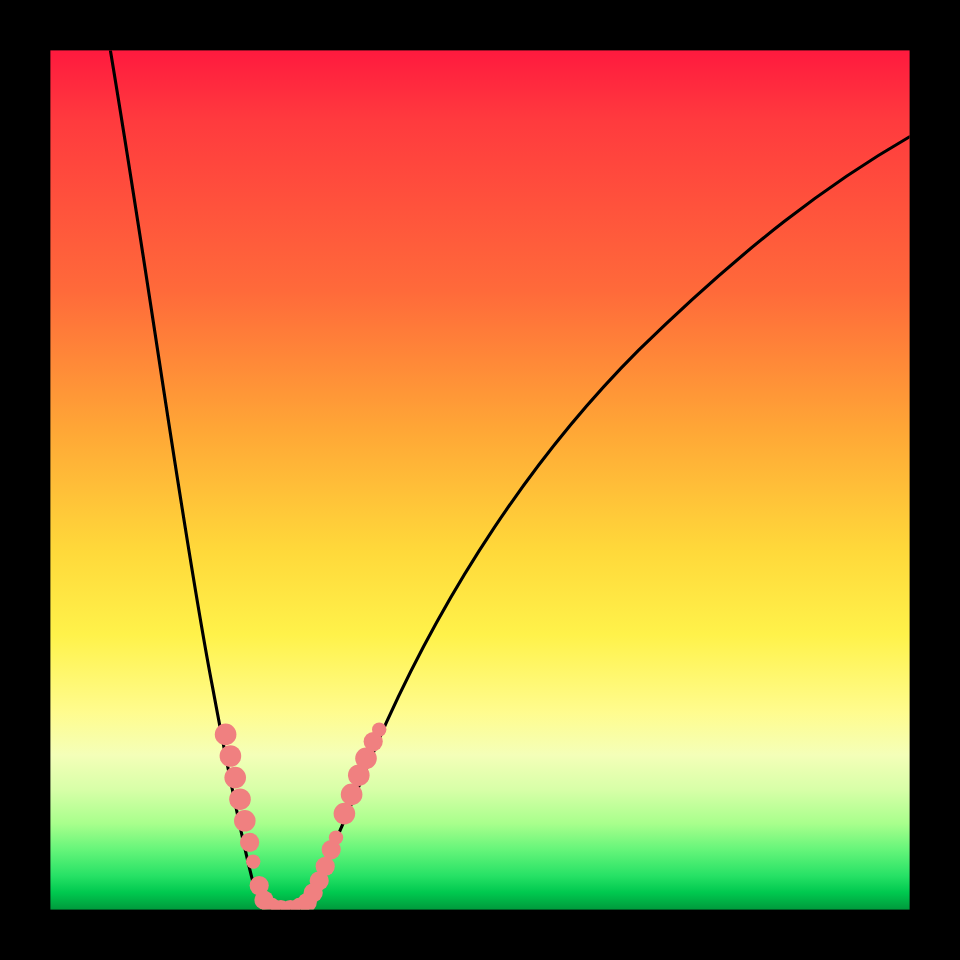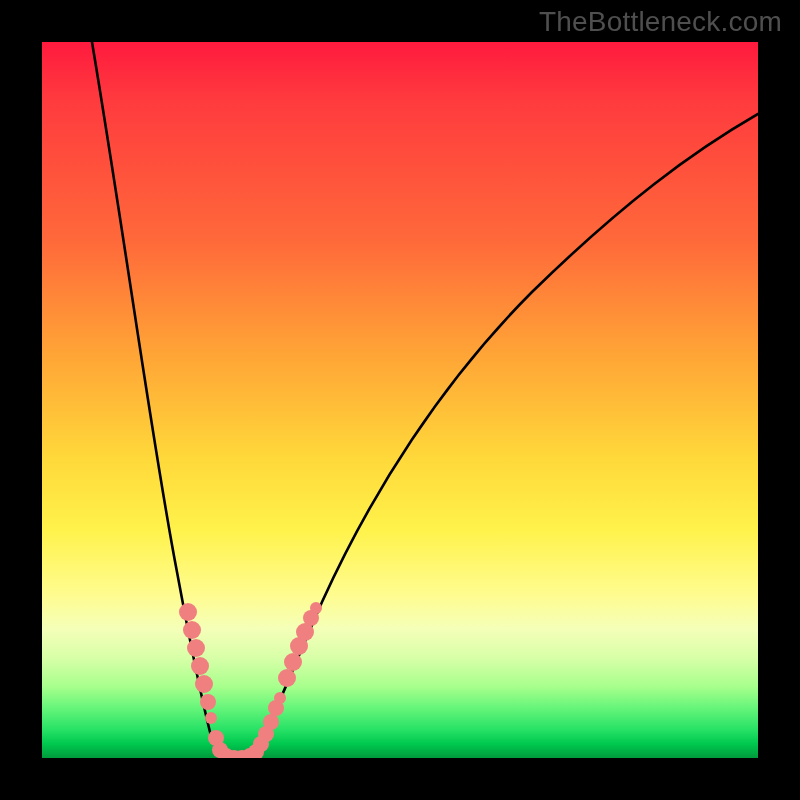--- a/index.html
+++ b/index.html
@@ -69,21 +69,20 @@
   }
   .marker {
     fill: #f08080;
     stroke: none;
   }
 </style>
 </head>
 <body>
 
 <div class="frame">
-  <div class="watermark">TheBottleneck.com</div>
 
   <div class="plot">
     <svg id="plot-svg" class="overlay" viewBox="0 0 716 716" preserveAspectRatio="none">
 
     <path d="M 50 0 C 85 210, 110 400, 135 530 C 148 600, 158 650, 168 690 C 172 704, 176 711, 180 714" class="curve"></path>
         <path d="M 180 714 C 190 716, 200 716, 210 714" class="curve"></path>
         <path d="M 210 714 C 222 700, 245 640, 280 560 C 330 450, 400 340, 490 250 C 580 162, 650 110, 716 72" class="curve"></path>
         <circle cx="146" cy="570" r="9" class="marker"></circle>
         <circle cx="150" cy="588" r="9" class="marker"></circle>
         <circle cx="154" cy="606" r="9" class="marker"></circle>

